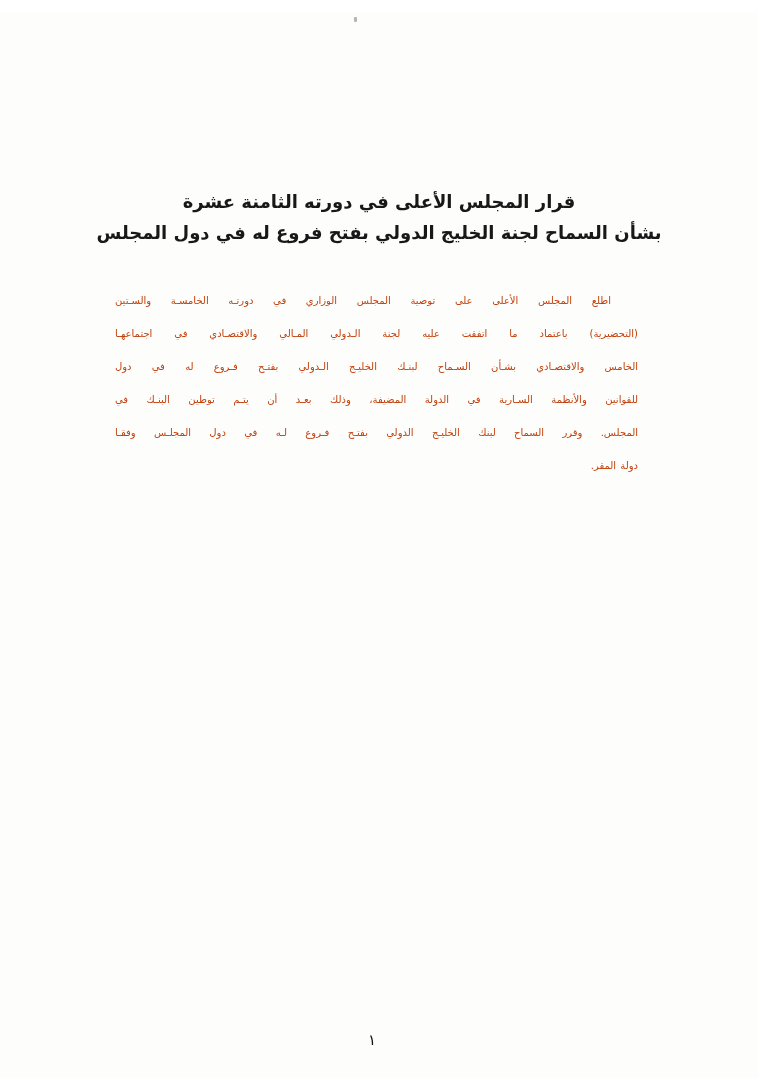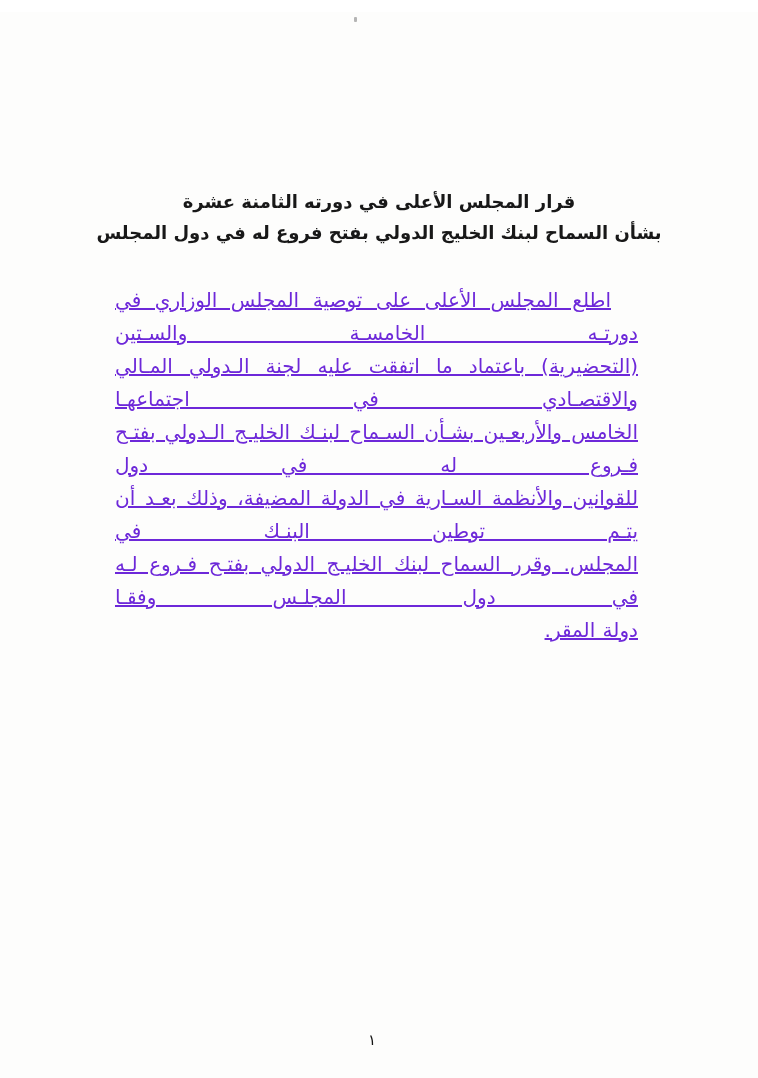--- a/index.html
+++ b/index.html
@@ -41,24 +41,23 @@
   }
   .title-line {
     white-space: nowrap;
   }
   .body-block {
     position: absolute;
     top: 272px;
     right: 120px;
     left: 115px;
     direction: rtl;
-    font-size: 20px;
+    font-size: 10px;
     line-height: 33px;
-    color: #6d28d9;
-    text-decoration: underline;
+    color: #c2410c;
   }
   .body-line {
     text-align: justify;
     text-align-last: justify;
     word-spacing: 1px;
   }
   .body-line.first-indent {
     text-indent: 27px;
   }
   .body-line.last-line {
@@ -78,27 +77,27 @@
 </style>
 </head>
 <body>
 
 <div class="page">
 
   <div class="scan-speck"></div>
 
   <header class="title-block">
     <div class="title-line">قرار المجلس الأعلى في دورته الثامنة عشرة</div>
-    <div class="title-line">بشأن السماح لبنك الخليج الدولي بفتح فروع له في دول المجلس</div>
+    <div class="title-line">بشأن السماح لجنة الخليج الدولي بفتح فروع له في دول المجلس</div>
   </header>
 
   <section class="body-block">
     <div class="body-line first-indent">اطلع المجلس الأعلى على توصية المجلس الوزاري في دورتـه الخامسـة والسـتين</div>
     <div class="body-line">(التحضيرية) باعتماد ما اتفقت عليه لجنة الـدولي المـالي والاقتصـادي في اجتماعهـا</div>
-    <div class="body-line">الخامس والأربعـين بشـأن السـماح لبنـك الخليـج الـدولي بفتـح فـروع له في دول</div>
+    <div class="body-line">الخامس والاقتصـادي بشـأن السـماح لبنـك الخليـج الـدولي بفتـح فـروع له في دول</div>
     <div class="body-line">للقوانين والأنظمة السـارية في الدولة المضيفة، وذلك بعـد أن يتـم توطين البنـك في</div>
     <div class="body-line">المجلس. وقرر السماح لبنك الخليـج الدولي بفتـح فـروع لـه في دول المجلـس وفقـا</div>
     <div class="body-line last-line">دولة المقر.</div>
   </section>
 
   <footer class="page-number">١</footer>
 
 </div>
 
 </body></html>

